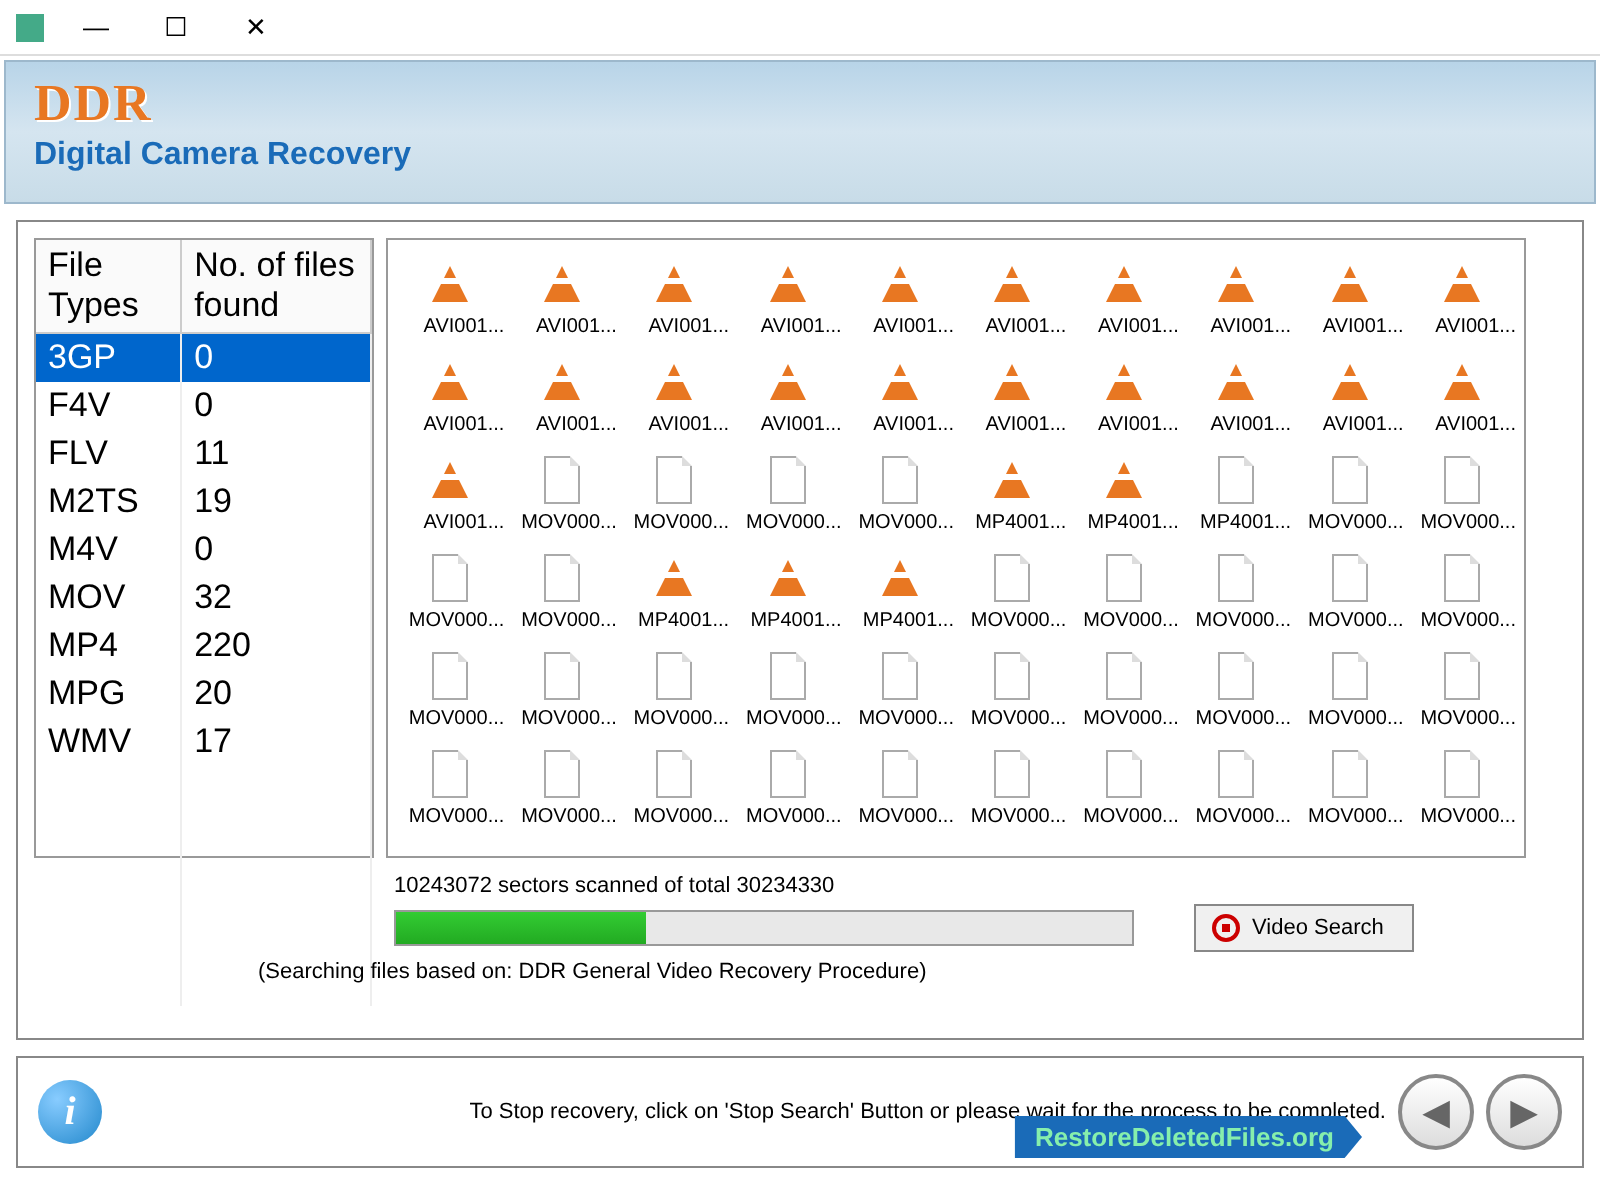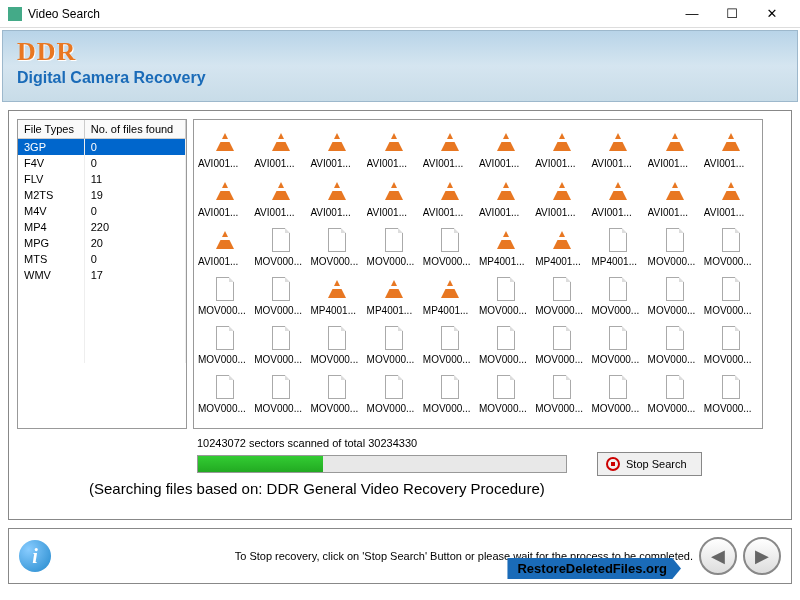--- a/index.html
+++ b/index.html
@@ -14,64 +14,63 @@
 
 .banner { height: 72px; background: linear-gradient(to bottom, #b8d4e8 0%, #d5e5f0 50%, #c8dce8 100%); border: 1px solid #9db8cc; margin: 2px; padding: 6px 14px; position: relative; }
 .banner .logo { font-family: Georgia, serif; font-size: 26px; font-weight: bold; color: #e87722; letter-spacing: 1px; text-shadow: 1px 1px 0 #fff; }
 .banner .subtitle { font-size: 16px; font-weight: bold; color: #1a6bb8; margin-top: 2px; }
 
 
 .content { border: 1px solid #888; margin: 8px; padding: 8px; height: 410px; position: relative; }
 
 
 .left-panel { float: left; width: 170px; height: 310px; border: 1px solid #999; background: #fff; }
-.left-panel table { width: 100%; border-collapse: collapse; font-size: 11px; }
+.left-panel table { width: 100%; border-collapse: collapse; font-size: 17px; }
 .left-panel th { text-align: left; padding: 3px 6px; border-right: 1px solid #ccc; border-bottom: 1px solid #ccc; background: #fafafa; font-weight: normal; }
 .left-panel td { padding: 2px 6px; border-right: 1px solid #eee; }
 .left-panel tr.selected td { background: #0066cc; color: #fff; }
 
 
 .right-panel { float: left; width: 570px; height: 310px; margin-left: 6px; border: 1px solid #999; background: #fff; padding: 4px; overflow-y: scroll; }
 .file-grid { display: grid; grid-template-columns: repeat(10, 1fr); gap: 4px 2px; }
-.file-item { text-align: left; font-size: 10px; padding-top: 4px; }
+.file-item { text-align: right; font-size: 10px; padding-top: 4px; }
 .file-item .thumb { width: 28px; height: 28px; margin: 0 auto 2px; display: flex; align-items: center; justify-content: center; }
 .file-item .fname { white-space: nowrap; overflow: hidden; text-overflow: ellipsis; }
 
 
 .vlc-cone { width: 0; height: 0; border-left: 9px solid transparent; border-right: 9px solid transparent; border-bottom: 18px solid #e87722; position: relative; }
 .vlc-cone::after { content: ""; position: absolute; left: -6px; top: 6px; width: 12px; height: 3px; background: #fff; }
 
 
 .blank-doc { width: 18px; height: 24px; background: #fff; border: 1px solid #aaa; position: relative; }
 .blank-doc::after { content: ""; position: absolute; right: -1px; top: -1px; width: 0; height: 0; border-left: 5px solid #ddd; border-top: 5px solid #fff; }
 
 
 .progress-area { clear: both; padding-top: 8px; }
 .progress-label { text-align: left; font-size: 11px; margin-bottom: 3px; margin-left: 180px; width: 370px; }
 .progress-row { display: flex; align-items: center; }
 .progress-bar { margin-left: 180px; width: 370px; height: 18px; border: 1px solid #999; background: #e8e8e8; position: relative; }
 .progress-fill { height: 100%; background: linear-gradient(to bottom, #3c3 0%, #2a2 100%); width: 34%; }
 .stop-btn { margin-left: 30px; padding: 4px 14px 4px 8px; border: 1px solid #888; background: #f0f0f0; font-size: 11px; display: flex; align-items: center; cursor: pointer; }
 .stop-btn .stop-icon { width: 14px; height: 14px; border: 2px solid #c00; border-radius: 50%; margin-right: 6px; position: relative; }
 .stop-btn .stop-icon::after { content: ""; position: absolute; left: 3px; top: 3px; width: 4px; height: 4px; background: #c00; }
-.search-note { margin-left: 72px; font-size: 15px; margin-top: 4px; }
+.search-note { margin-left: 112px; font-size: 11px; margin-top: 4px; }
 
 
 .footer { margin: 0 8px; padding: 6px 10px; border: 1px solid #888; display: flex; align-items: center; height: 56px; position: relative; }
 .footer .info-icon { width: 32px; height: 32px; border-radius: 50%; background: radial-gradient(circle at 30% 30%, #8cf, #28c); display: flex; align-items: center; justify-content: center; color: #fff; font-size: 20px; font-weight: bold; font-style: italic; margin-right: 10px; font-family: Georgia, serif; }
 .footer .footer-text { flex: 1; font-size: 11px; text-align: right; }
-.footer .website { position: absolute; right: 110px; bottom: 4px; background: #1a6bb8; color: #000000; font-weight: bold; padding: 3px 14px 3px 10px; font-size: 13px; clip-path: polygon(0 0, 95% 0, 100% 50%, 95% 100%, 0 100%); }
+.footer .website { position: absolute; right: 110px; bottom: 4px; background: #1a6bb8; color: #86efac; font-weight: bold; padding: 3px 14px 3px 10px; font-size: 13px; clip-path: polygon(0 0, 95% 0, 100% 50%, 95% 100%, 0 100%); }
 .footer .nav-btn { width: 38px; height: 38px; border-radius: 50%; border: 2px solid #888; background: linear-gradient(to bottom, #fff, #ddd); display: flex; align-items: center; justify-content: center; margin-left: 6px; font-size: 18px; color: #666; cursor: pointer; }
 </style>
 </head>
 <body>
 
 <div class="titlebar">
   <div class="app-icon"></div>
-  <div class="title">Video Search</div>
   <div class="win-btn">—</div>
   <div class="win-btn">☐</div>
   <div class="win-btn">✕</div>
 </div>
 
 <div class="banner">
   <div class="logo">DDR</div>
   <div class="subtitle">Digital Camera Recovery</div>
 </div>
 
@@ -100,30 +99,30 @@
           </tr>
           <tr>
             <td>M2TS</td>
             <td>19</td>
           </tr>
           <tr>
             <td>M4V</td>
             <td>0</td>
           </tr>
           <tr>
+            <td>MOV</td>
+            <td>32</td>
+          </tr>
+          <tr>
             <td>MP4</td>
             <td>220</td>
           </tr>
           <tr>
             <td>MPG</td>
             <td>20</td>
-          </tr>
-          <tr>
-            <td>MTS</td>
-            <td>0</td>
           </tr>
           <tr>
             <td>WMV</td>
             <td>17</td>
           </tr>
           <tr>
             <td>&nbsp;</td>
             <td></td>
           </tr>
           <tr>
@@ -512,21 +511,21 @@
   </div>
 
   <div class="progress-area">
     <div class="progress-label">10243072 sectors scanned of total 30234330</div>
     <div class="progress-row">
       <div class="progress-bar">
         <div class="progress-fill"></div>
       </div>
       <button class="stop-btn">
         <span class="stop-icon"></span>
-        <span>Stop Search</span>
+        <span>Video Search</span>
       </button>
     </div>
     <div class="search-note">(Searching files based on:  DDR General Video Recovery Procedure)</div>
   </div>
 
 </div>
 
 <div class="footer">
   <div class="info-icon">i</div>
   <div class="footer-text">To Stop recovery, click on 'Stop Search' Button or please wait for the process to be completed.</div>

